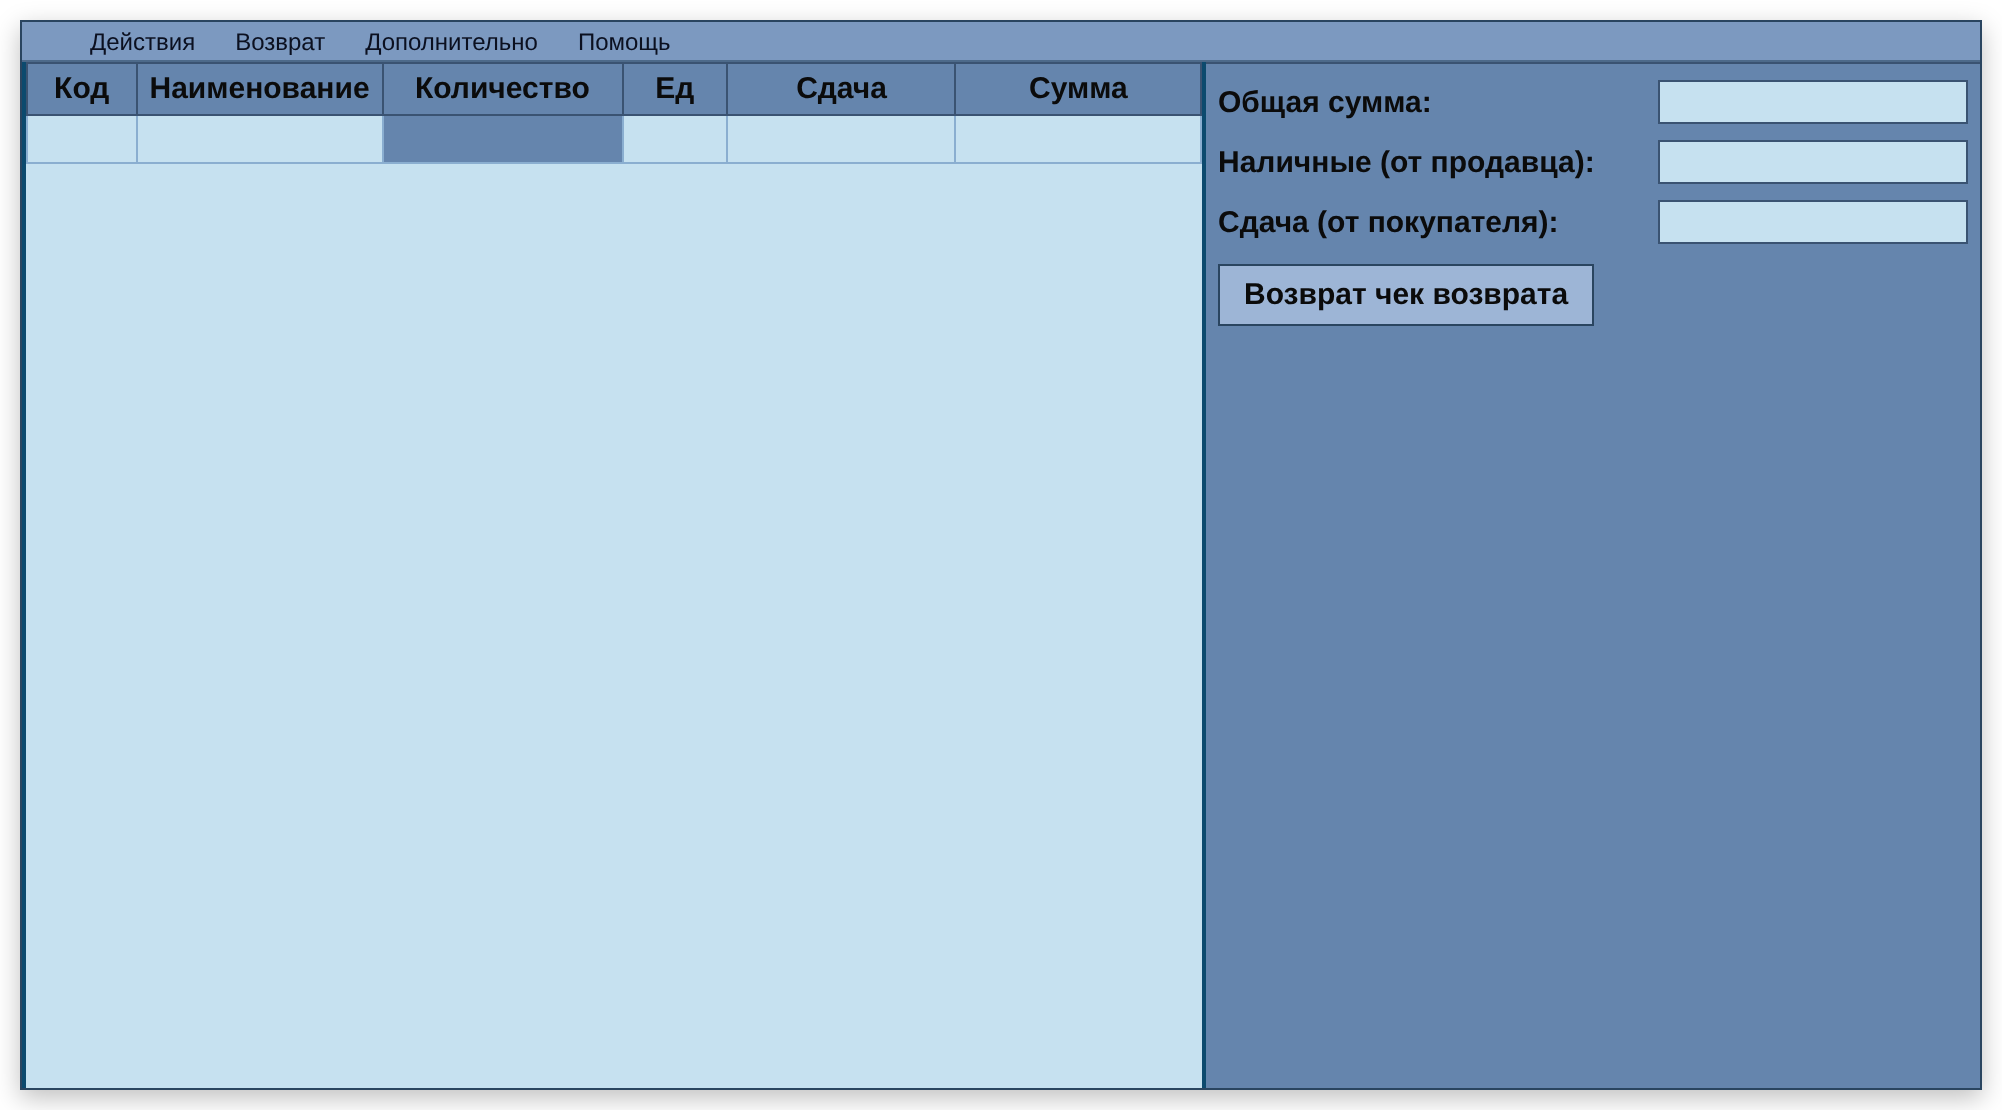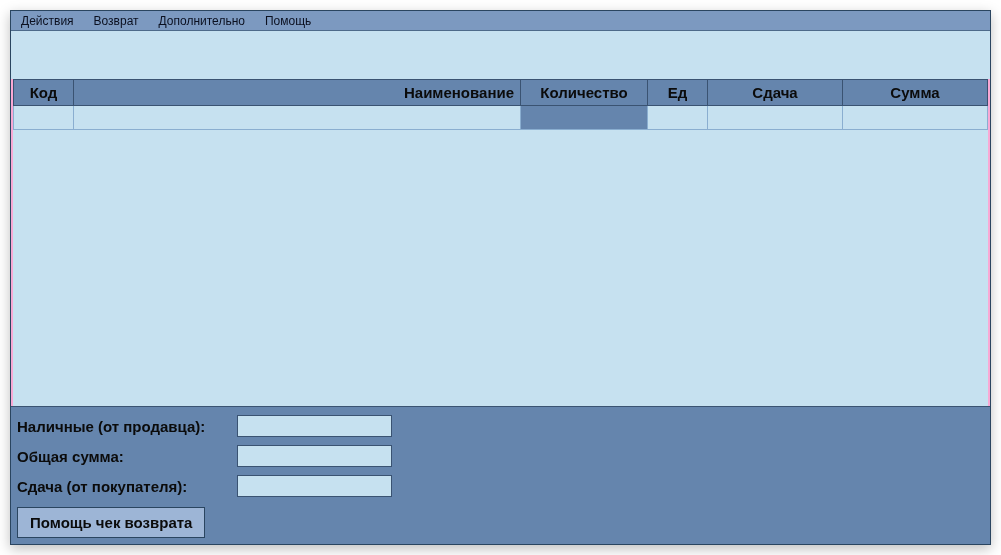--- a/index.html
+++ b/index.html
@@ -52,36 +52,36 @@
     font-weight: bold;
     cursor: pointer;
   }
   .menubar {
     height: 20px;
     background: #7C99C0;
     border-bottom: 1px solid #4d6a8a;
     display: flex;
     align-items: stretch;
     font-size: 12px;
+    padding-left: 24px;
   }
   .menubar .menu-item {
     padding: 2px 10px;
     color: #0b1020;
     display: flex;
     align-items: center;
     text-decoration: underline;
     text-decoration-color: rgba(0,0,0,0);
     cursor: default;
   }
   .content {
     flex: 1;
     display: flex;
-    flex-direction: column;
-    background: #f9a8d4;
-    margin-top: 48px;
+    flex-direction: row;
+    background: #0c4a6e;
   }
   .grid-wrap {
     flex: 1;
     margin: 0 2px;
     background: #C6E1F0;
     overflow: hidden;
   }
   table.grid {
     width: 100%;
     border-collapse: collapse;
@@ -202,30 +202,30 @@
             <td class="col-unit"></td>
             <td class="col-price"></td>
             <td class="col-sum"></td>
           </tr>
         </tbody>
       </table>
     </div>
 
     <div class="bottom-panel">
       <div class="field-row">
+        <div class="lbl">Общая сумма:</div>
+        <input class="short" value="" style="">
+      </div>
+      <div class="field-row">
         <div class="lbl">Наличные (от продавца):</div>
-        <input class="short" value="" style="">
-      </div>
-      <div class="field-row">
-        <div class="lbl">Общая сумма:</div>
         <input class="short" value="" style="">
       </div>
       <div class="field-row">
         <div class="lbl">Сдача (от покупателя):</div>
         <input class="short" value="" style="">
       </div>
       <div class="btn-row">
-        <button class="big-btn">Помощь чек возврата</button>
+        <button class="big-btn">Возврат чек возврата</button>
       </div>
     </div>
   </div>
 
 </div>
 
 </body></html>

